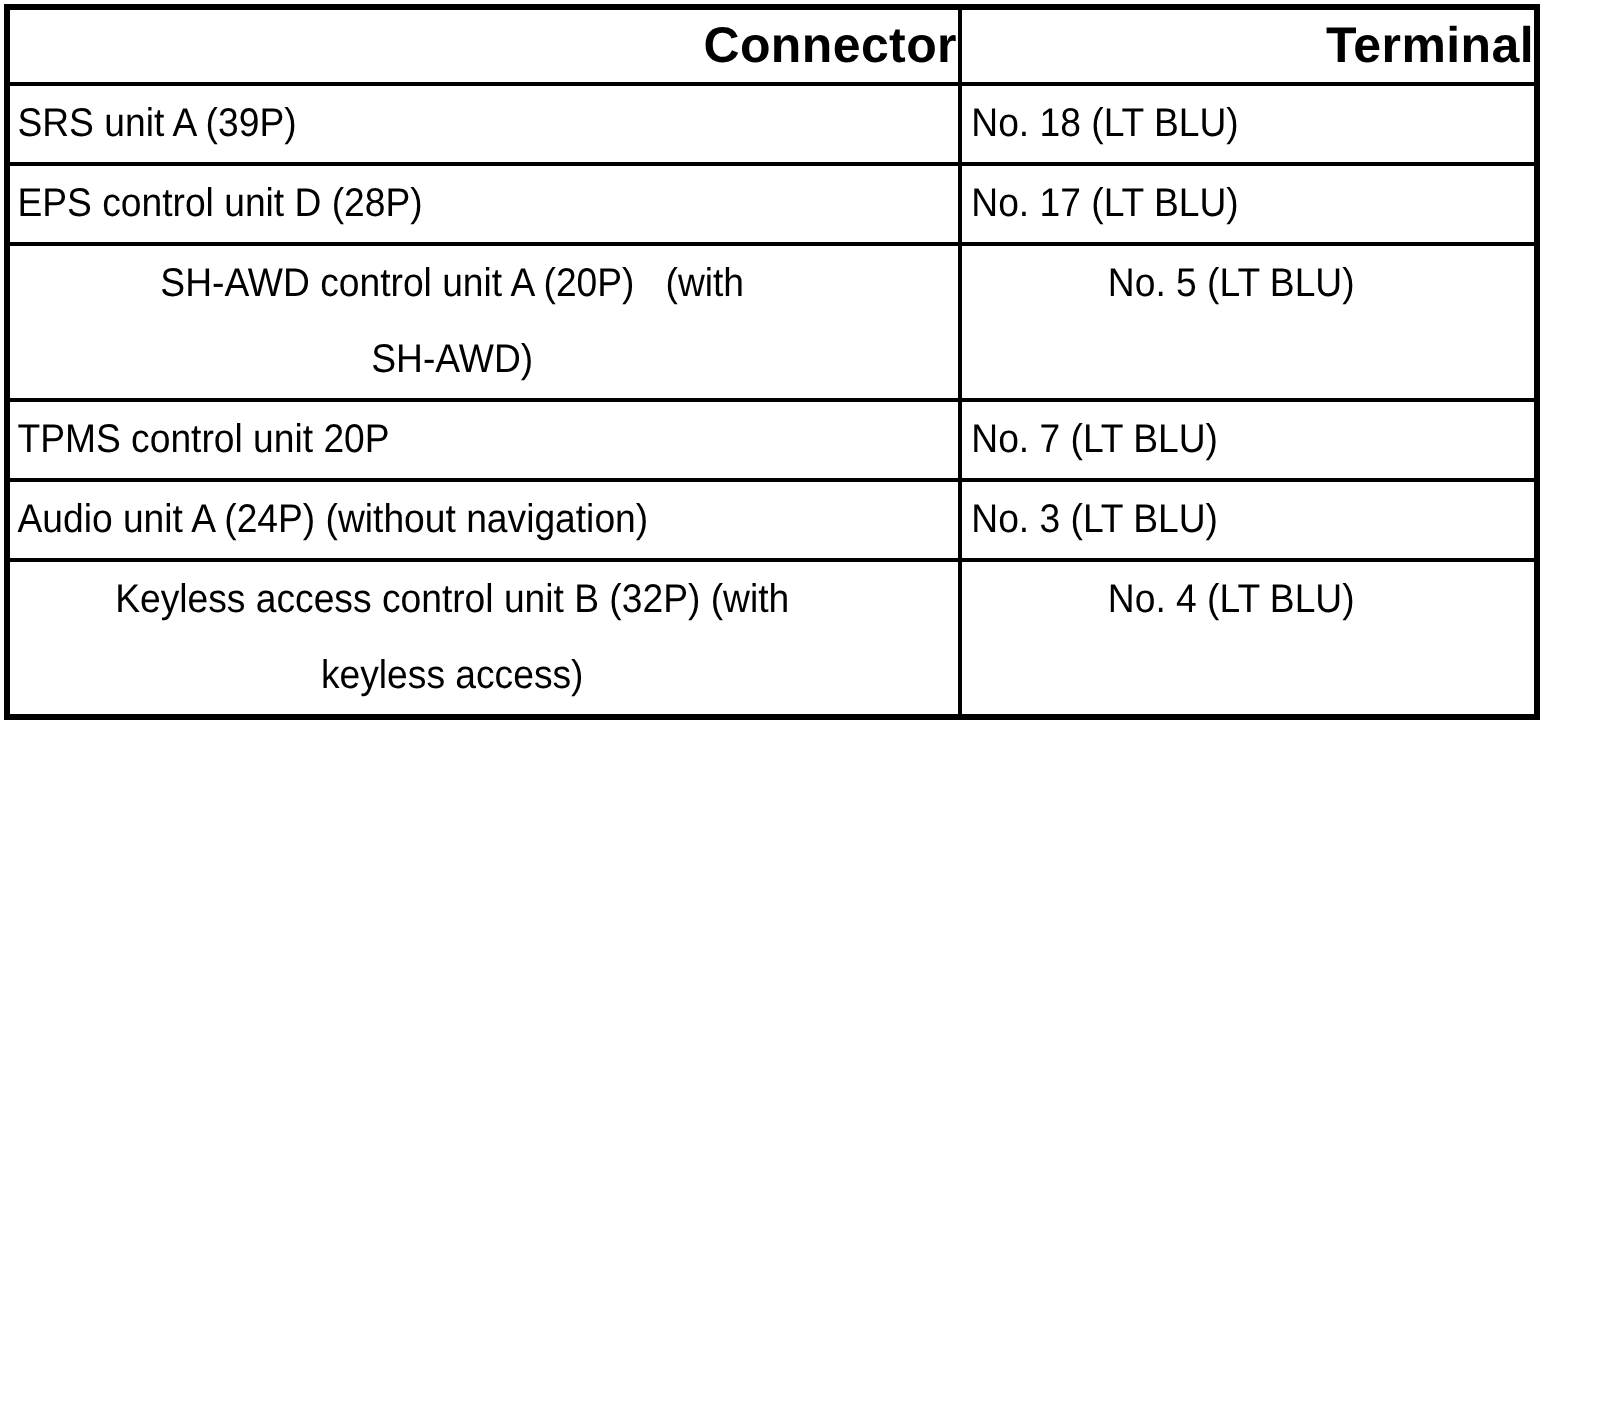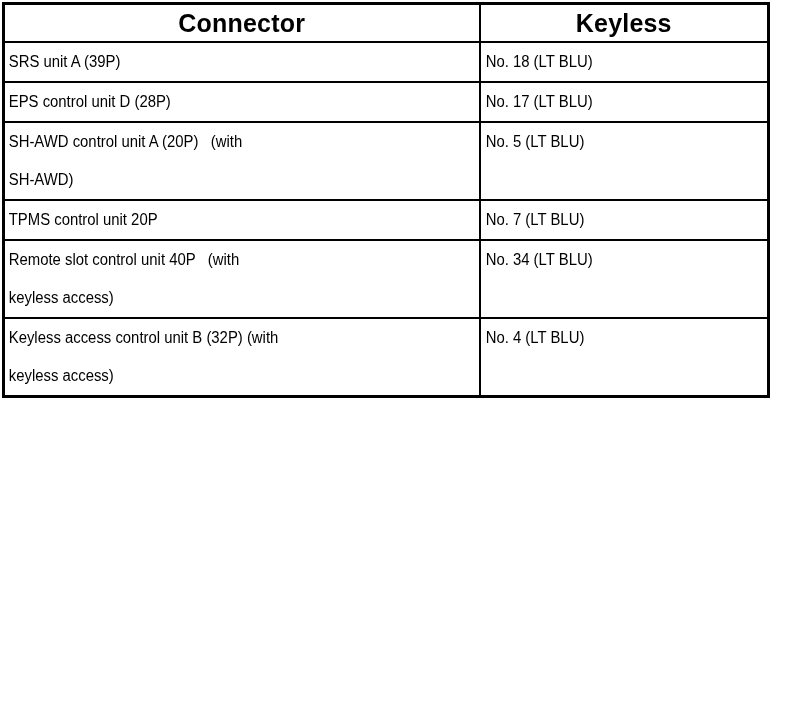--- a/index.html
+++ b/index.html
@@ -37,90 +37,89 @@
   table.connector-table td {
     border: 2px solid #000;
     padding: 0;
     vertical-align: top;
     background: #fff;
   }
 
   
   thead th {
     height: 36px;
-    text-align: center;
+    text-align: right;
     font-weight: bold;
     font-size: 25px;
     line-height: 36px;
     letter-spacing: 0.2px;
     white-space: nowrap;
   }
 
   
   tbody td {
-    font-size: 16px;
+    font-size: 20px;
     font-weight: normal;
     line-height: 38px;
     white-space: pre;
   }
 
   tbody td .cell-text {
     display: block;
     padding-left: 4px;
     padding-right: 2px;
     font-stretch: semi-condensed;
     transform: scaleX(0.93);
     transform-origin: left center;
     white-space: pre;
   }
 
   tbody tr.row-1line td { height: 38px; }
-  tbody tr.row-2line td { height: 76px; }
+  tbody tr.row-2line td { height: 76px; text-align: center; }
 
   tbody td.terminal-cell .cell-text {
     padding-left: 5px;
   }
 </style>
 </head>
 <body>
 
 <div id="table-wrap">
   <table class="connector-table">
     <colgroup>
       <col class="col-connector">
       <col class="col-terminal">
     </colgroup>
     <thead>
       <tr>
         <th>Connector</th>
-        <th>Keyless</th>
+        <th>Terminal</th>
       </tr>
     </thead>
     <tbody id="table-body">
         <tr class="row-1line">
           <td class="connector-cell"><span class="cell-text">SRS unit A (39P)</span></td>
           <td class="terminal-cell"><span class="cell-text">No. 18 (LT BLU)</span></td>
         </tr>
         <tr class="row-1line">
           <td class="connector-cell"><span class="cell-text">EPS control unit D (28P)</span></td>
           <td class="terminal-cell"><span class="cell-text">No. 17 (LT BLU)</span></td>
         </tr>
         <tr class="row-2line">
           <td class="connector-cell"><span class="cell-text">SH-AWD control unit A (20P)   (with
 SH-AWD)</span></td>
           <td class="terminal-cell"><span class="cell-text">No. 5 (LT BLU)</span></td>
         </tr>
         <tr class="row-1line">
           <td class="connector-cell"><span class="cell-text">TPMS control unit 20P</span></td>
           <td class="terminal-cell"><span class="cell-text">No. 7 (LT BLU)</span></td>
         </tr>
-        <tr class="row-2line">
-          <td class="connector-cell"><span class="cell-text">Remote slot control unit 40P   (with
-keyless access)</span></td>
-          <td class="terminal-cell"><span class="cell-text">No. 34 (LT BLU)</span></td>
+        <tr class="row-1line">
+          <td class="connector-cell"><span class="cell-text">Audio unit A (24P) (without navigation)</span></td>
+          <td class="terminal-cell"><span class="cell-text">No. 3 (LT BLU)</span></td>
         </tr>
         <tr class="row-2line">
           <td class="connector-cell"><span class="cell-text">Keyless access control unit B (32P) (with
 keyless access)</span></td>
           <td class="terminal-cell"><span class="cell-text">No. 4 (LT BLU)</span></td>
         </tr>
       </tbody>
   </table>
 </div>
 

